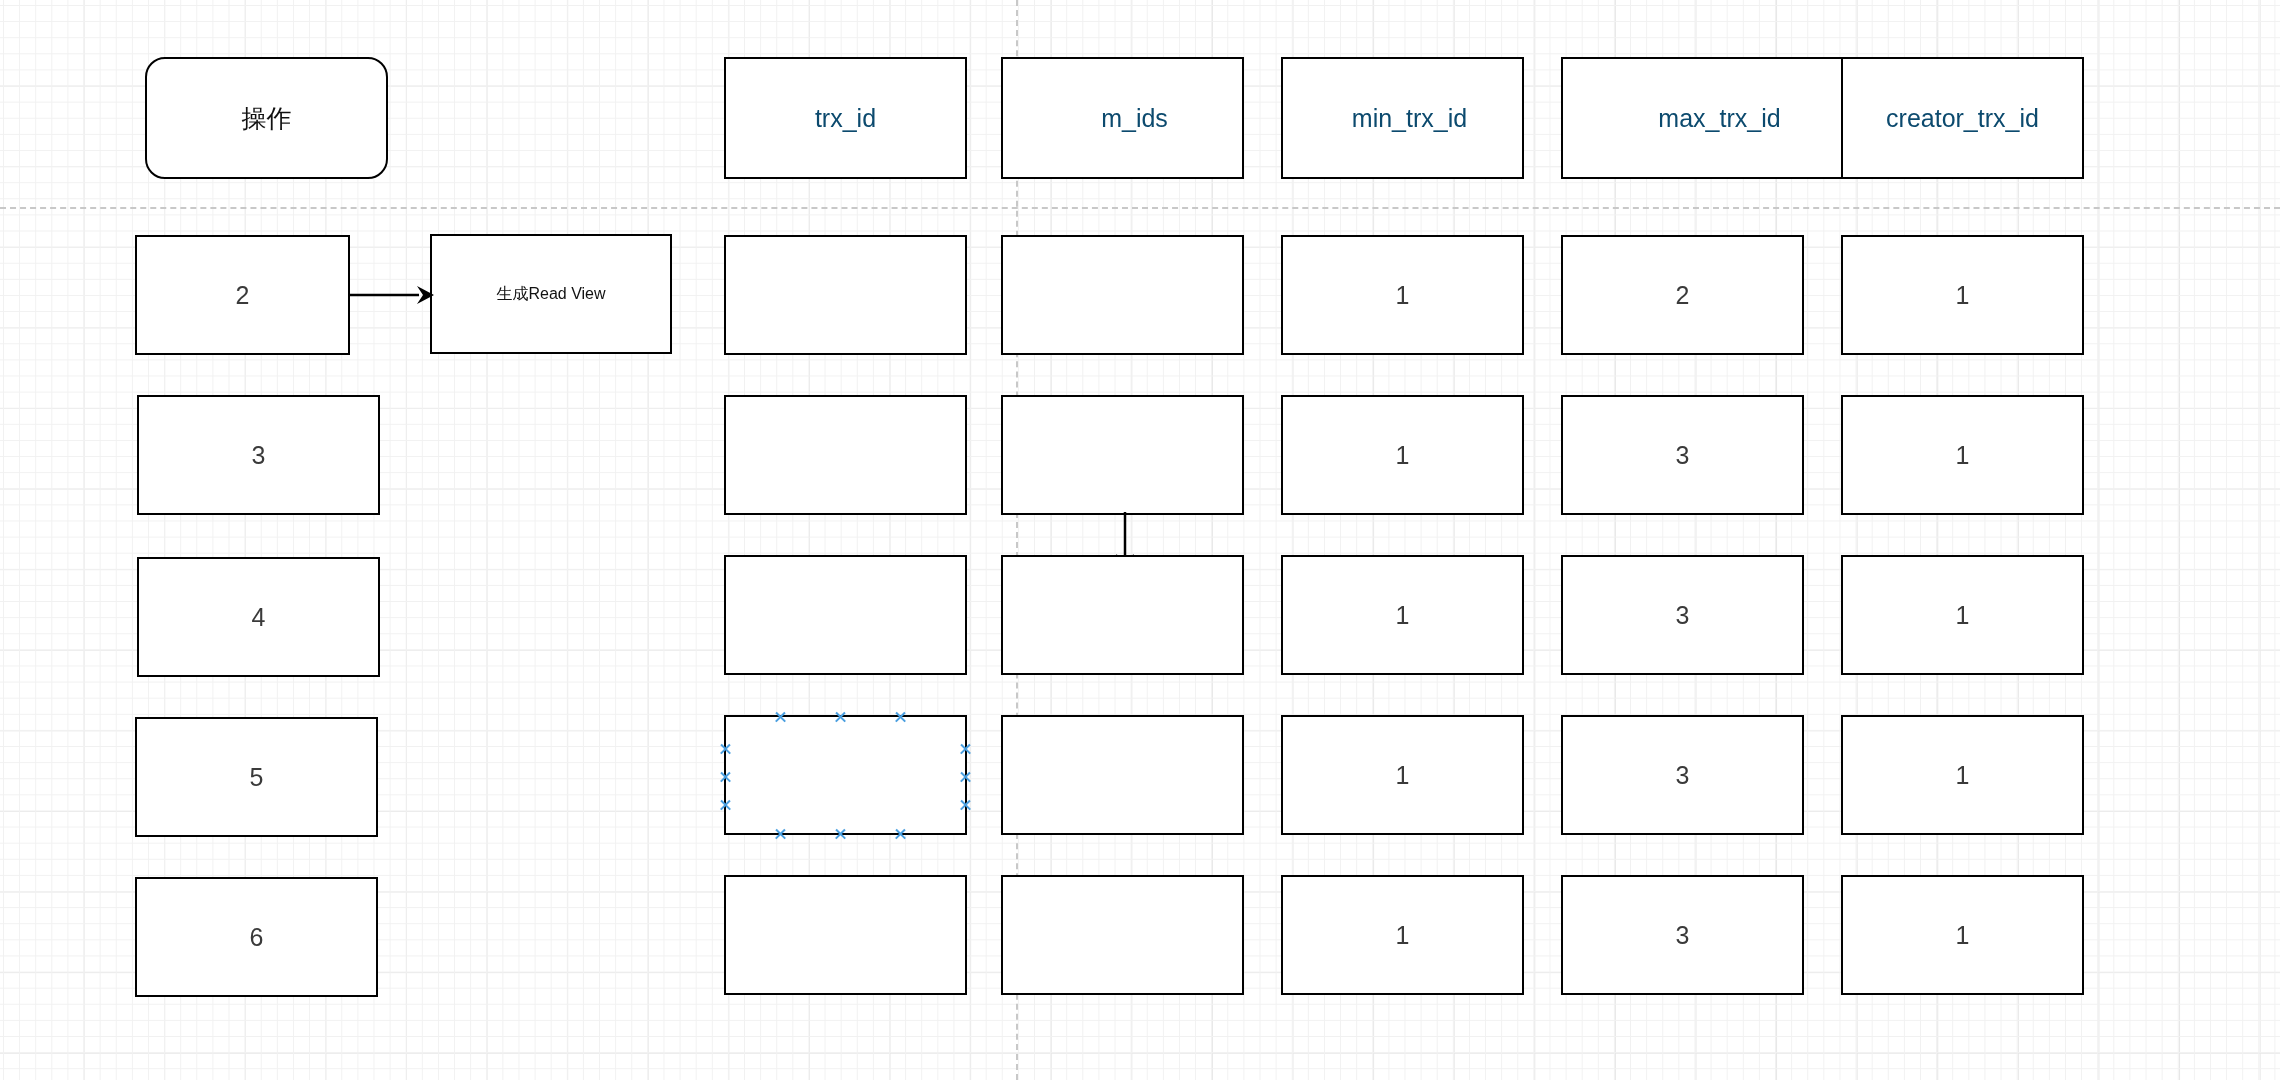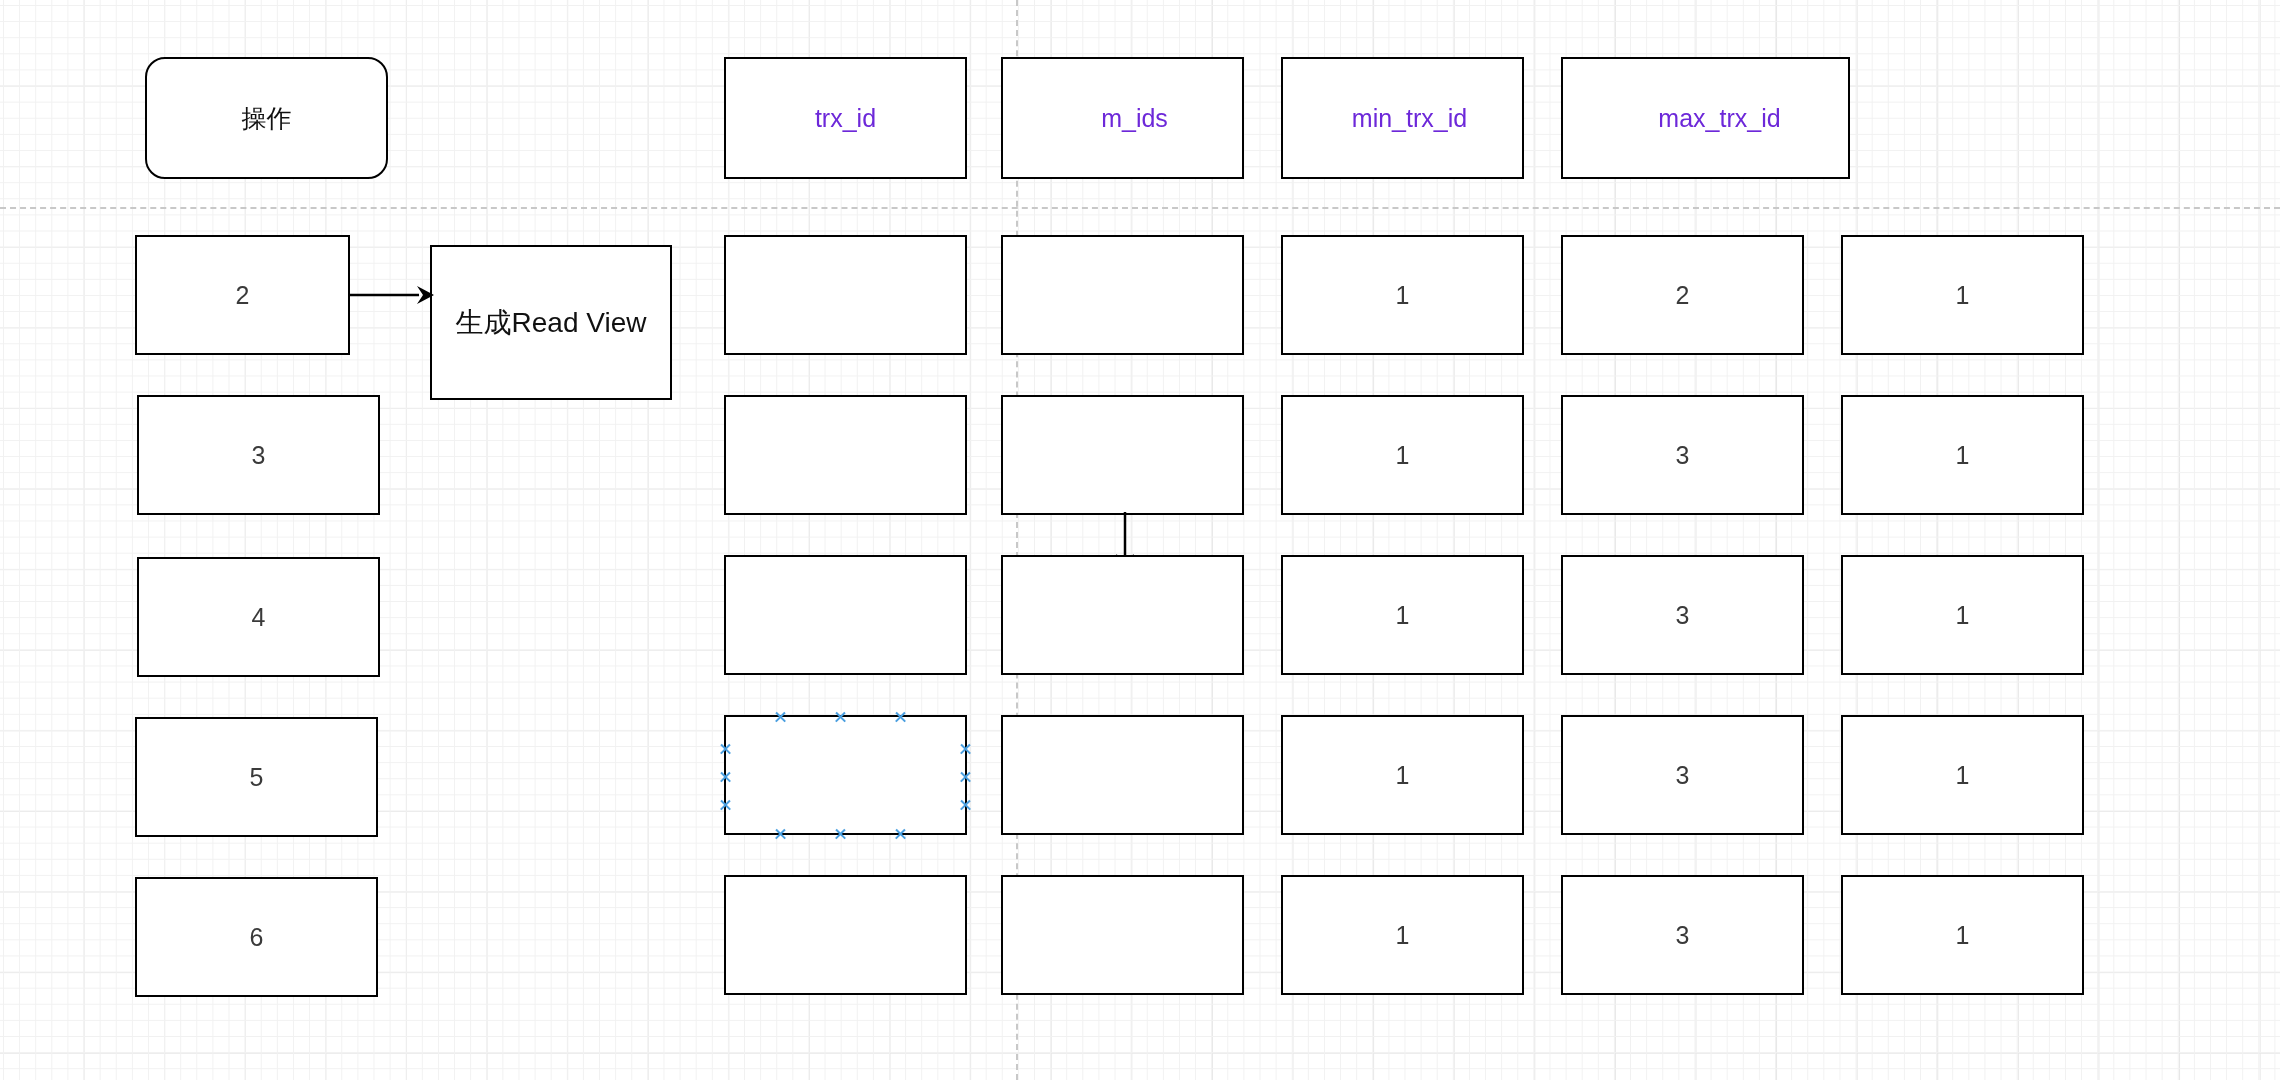--- a/index.html
+++ b/index.html
@@ -49,21 +49,21 @@
 
   .node {
     position: absolute;
     box-sizing: border-box;
     background: #ffffff;
     border: 2.5px solid #000000;
     display: flex;
     align-items: center;
     justify-content: center;
     font-size: 25px;
-    color: #6d28d9;
+    color: #0c4a6e;
     line-height: 1.2;
     white-space: nowrap;
   }
   .node.cjk {
     color: #111111;
   }
   .node.num {
     color: #3a3a3a;
   }
 
@@ -106,24 +106,25 @@
   <div class="node cjk" style="left:145px; top:57px; width:243px; height:122px;border-radius:20px;">操作</div>
 
   <div class="node" style="left:724px; top:57px; width:243px; height:122px;">trx_id</div>
 
   <div class="node" style="left:1001px; top:57px; width:243px; height:122px;padding-left:24px;">m_ids</div>
 
   <div class="node" style="left:1281px; top:57px; width:243px; height:122px;padding-left:14px;">min_trx_id</div>
 
   <div class="node" style="left:1561px; top:57px; width:289px; height:122px;padding-left:28px;">max_trx_id</div>
 
+  <div class="node" style="left:1841px; top:57px; width:243px; height:122px;">creator_trx_id</div>
 
   <div class="node num" style="left:135px; top:235px; width:215px; height:120px;">2</div>
 
-  <div class="node cjk" style="left:430px; top:245px; width:242px; height:155px; font-size:28px;">生成Read View</div>
+  <div class="node cjk" style="left:430px; top:234px; width:242px; height:120px; font-size:16px;">生成Read View</div>
 
   <div class="node num" style="left:724px; top:235px; width:243px; height:120px;"></div>
 
   <div class="node num" style="left:1001px; top:235px; width:243px; height:120px;"></div>
 
   <div class="node num" style="left:1281px; top:235px; width:243px; height:120px;">1</div>
 
   <div class="node num" style="left:1561px; top:235px; width:243px; height:120px;">2</div>
 
   <div class="node num" style="left:1841px; top:235px; width:243px; height:120px;">1</div>

